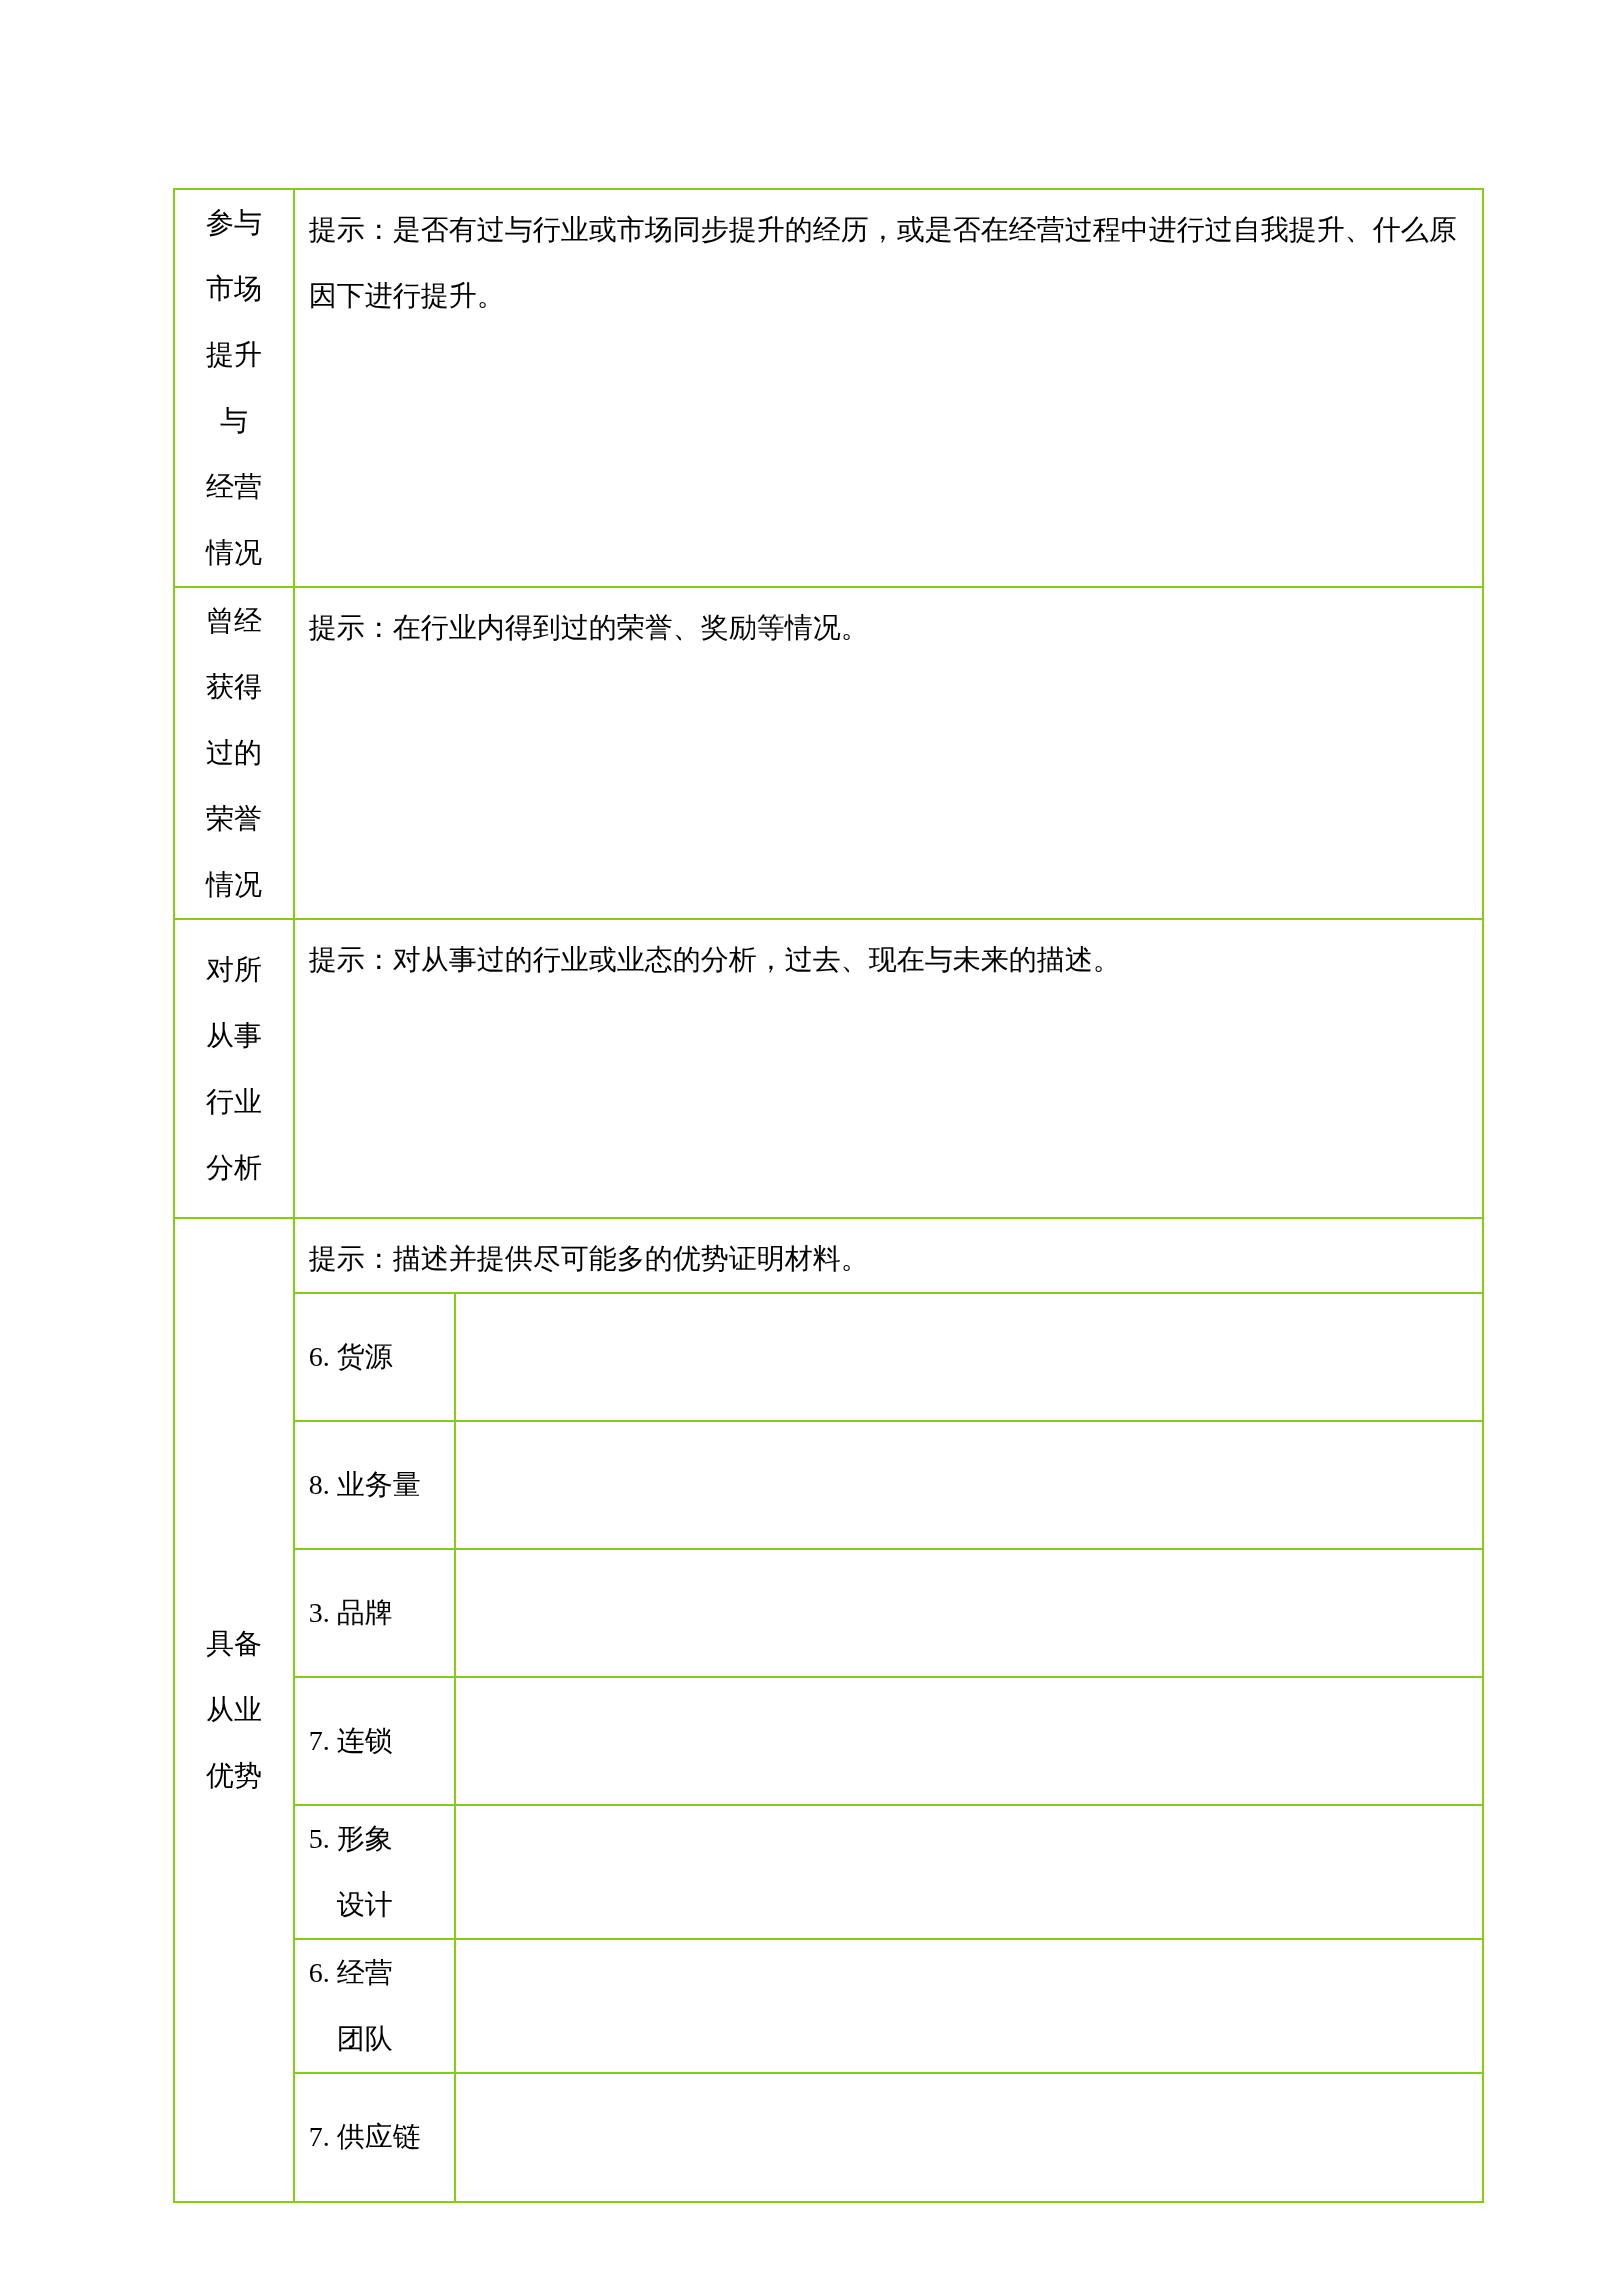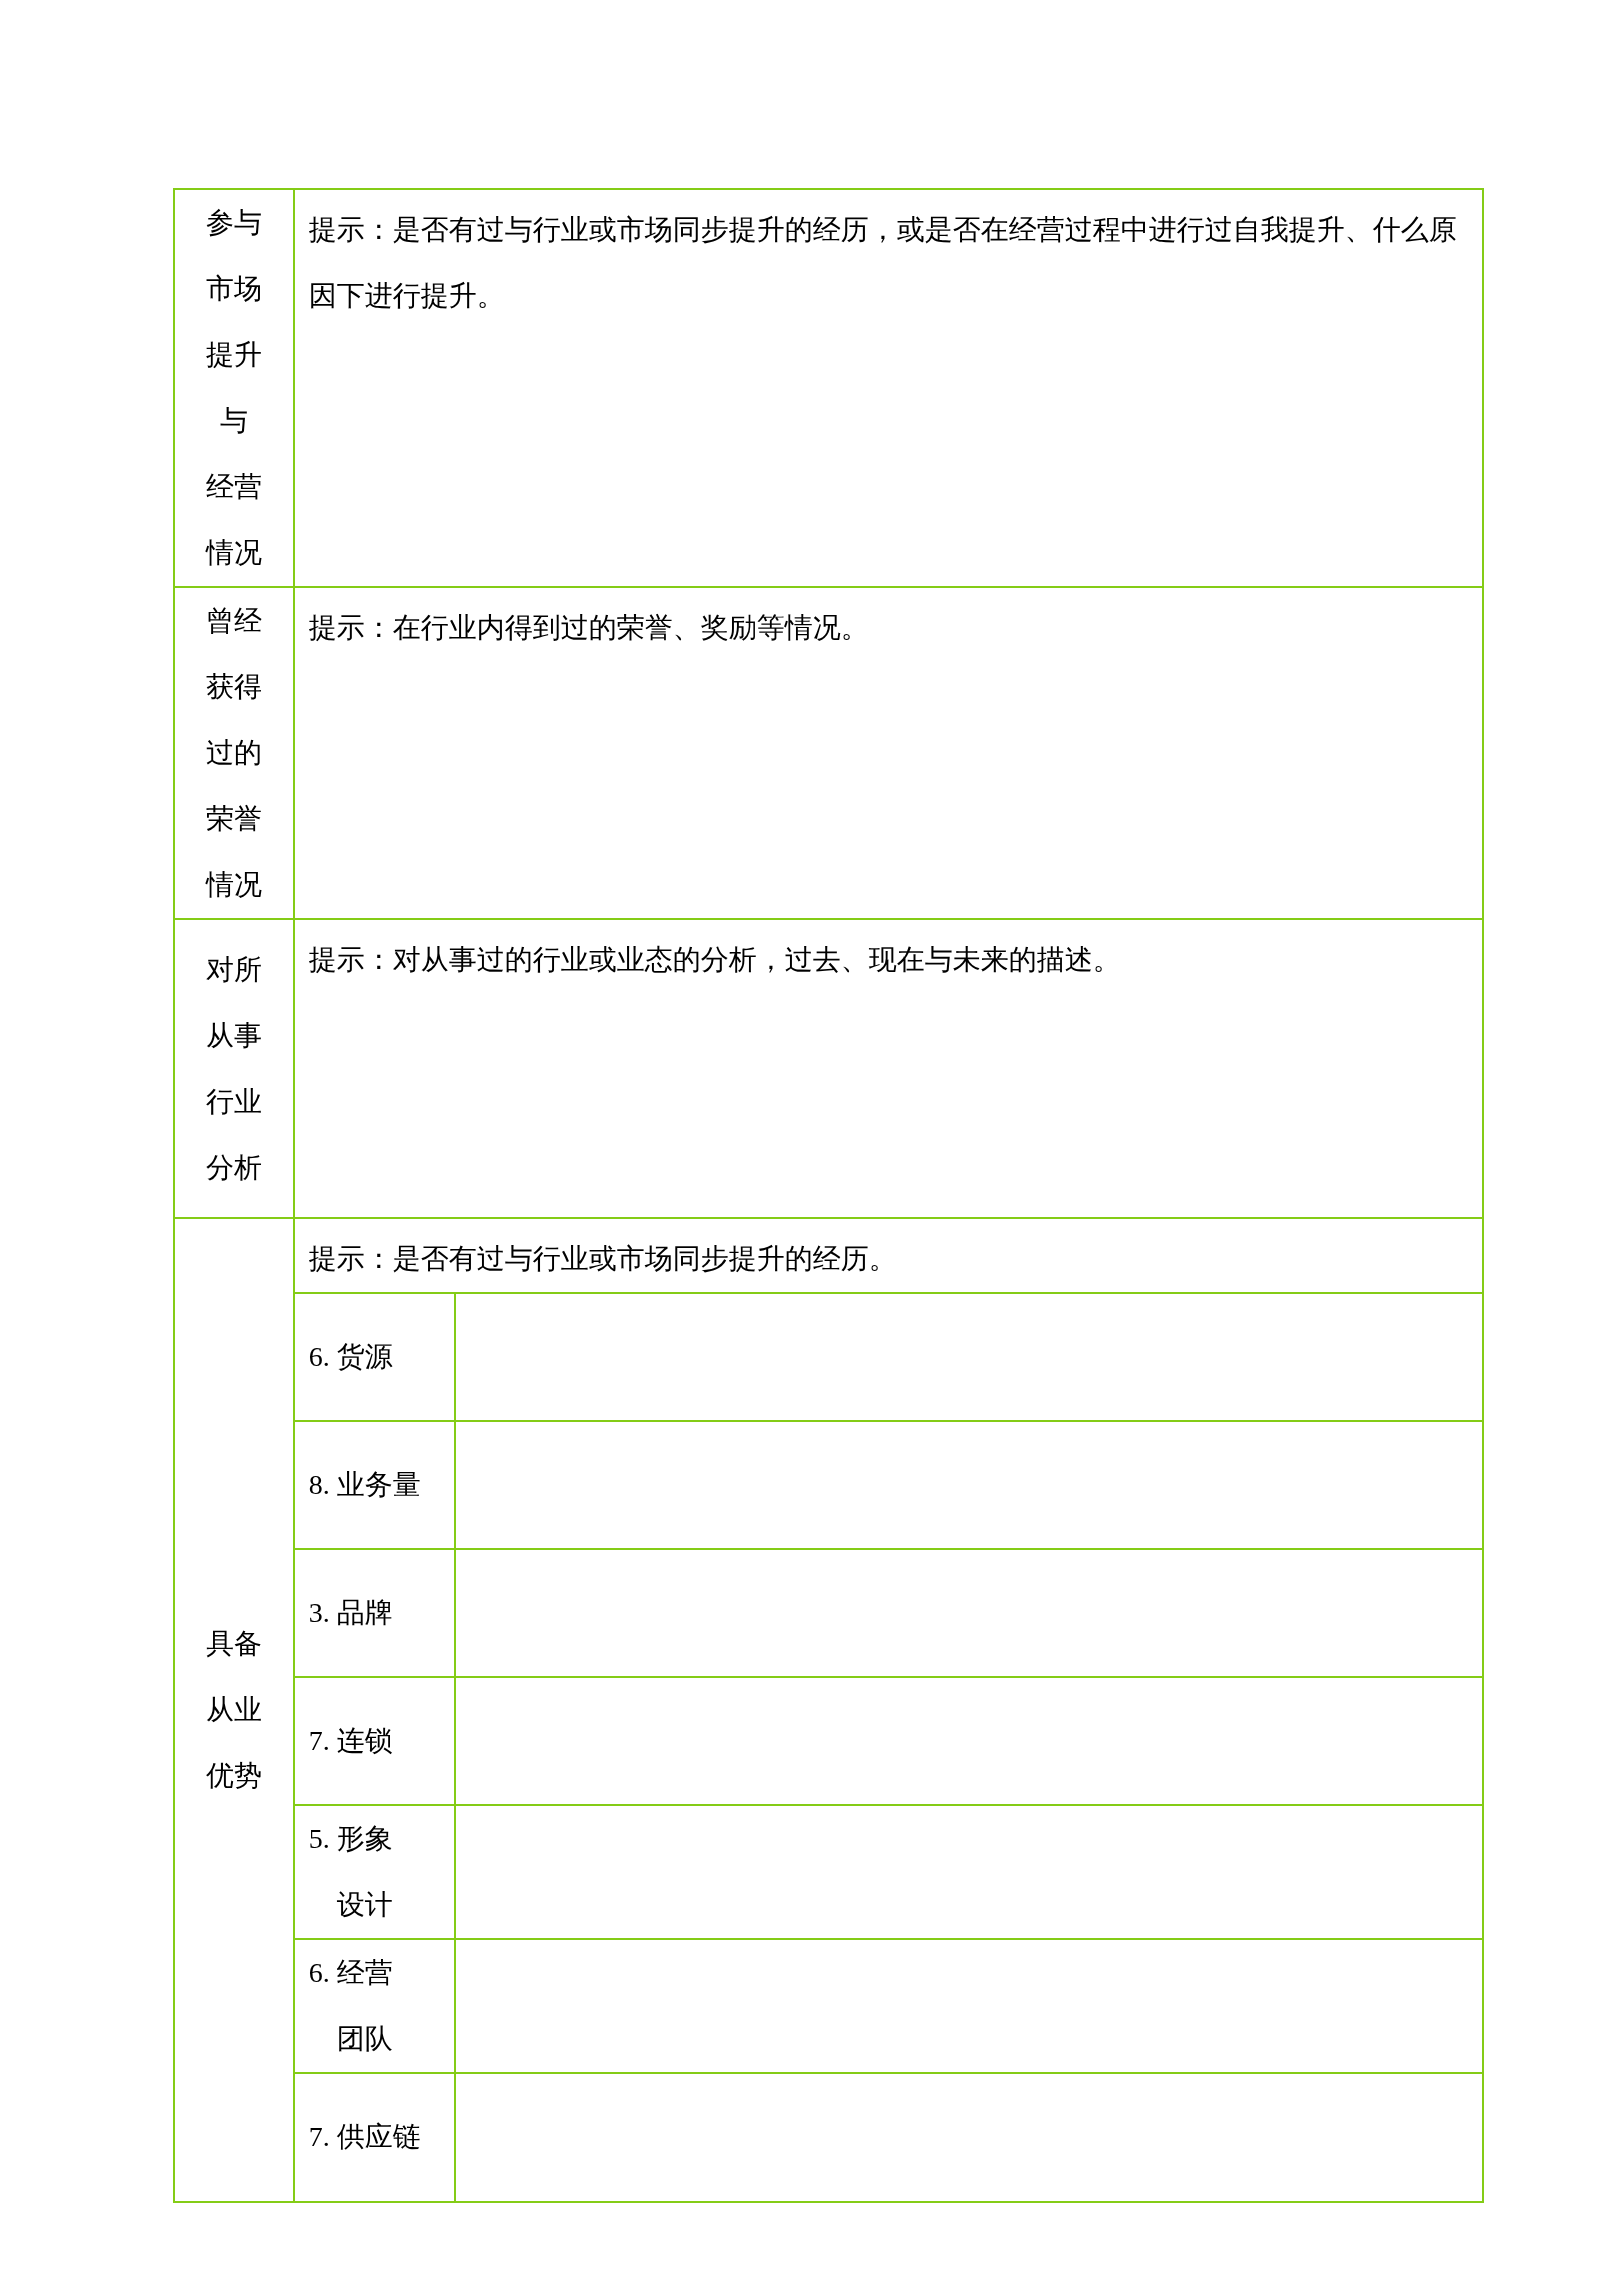--- a/index.html
+++ b/index.html
@@ -82,21 +82,21 @@
         <td class="hdr">对所
 从事
 行业
 分析</td>
         <td class="hint" colspan="2">提示：对从事过的行业或业态的分析，过去、现在与未来的描述。</td>
       </tr>
       <tr class="h57">
         <td class="hdr" rowspan="8">具备
 从业
 优势</td>
-        <td class="hint" colspan="2">提示：是否有过与行业或市场同步提升的经历。</td>
+        <td class="hint" colspan="2">提示：描述并提供尽可能多的优势证明材料。</td>
       </tr>
       <tr class="h131">
         <td class="sublabel">6. 货源</td>
         <td class="subvalue"></td>
       </tr>
       <tr class="h131">
         <td class="sublabel">8. 业务量</td>
         <td class="subvalue"></td>
       </tr>
       <tr class="h131">

